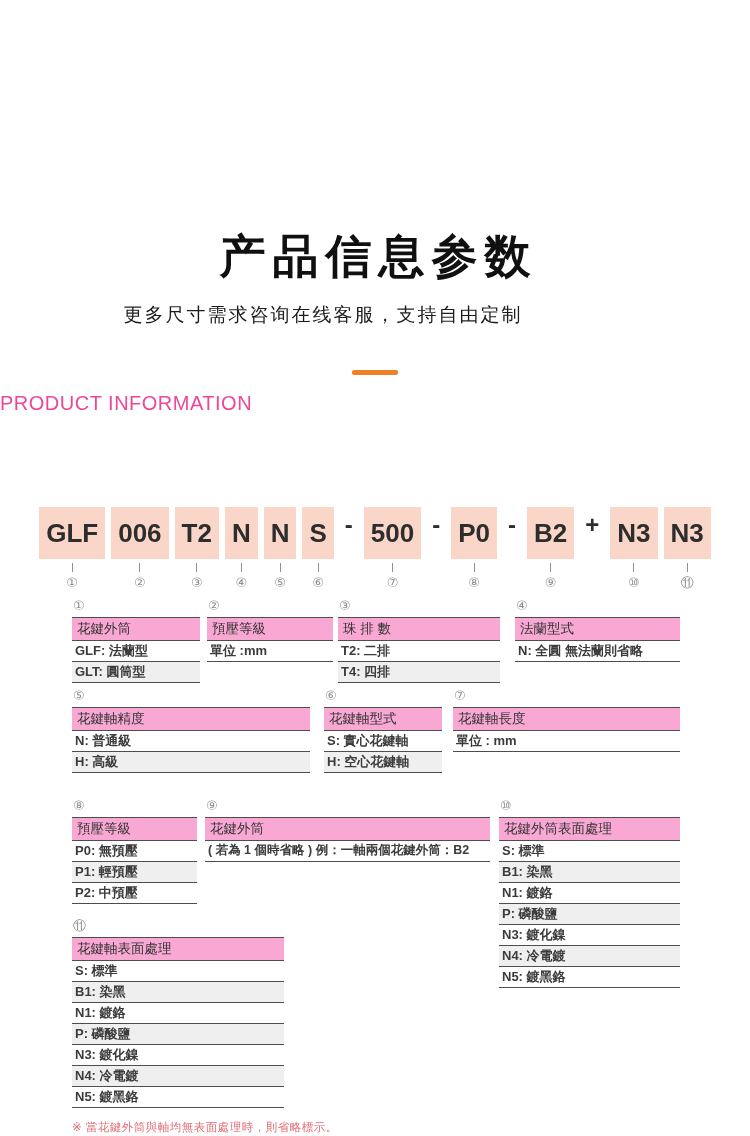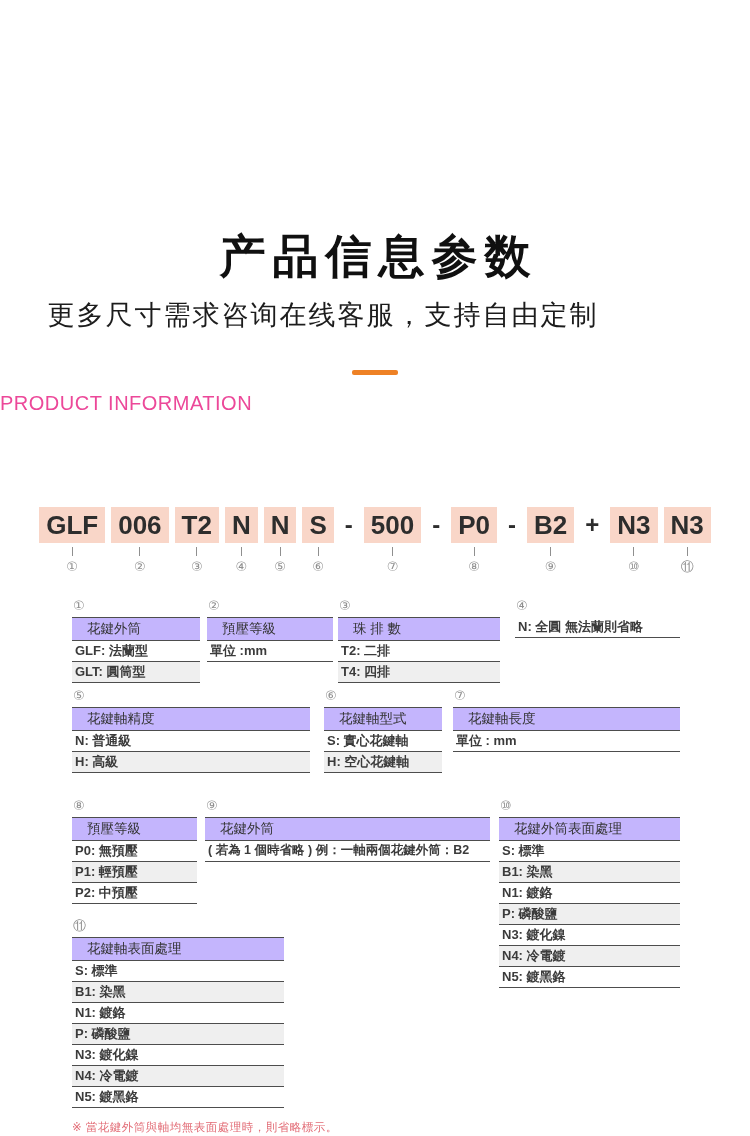--- a/index.html
+++ b/index.html
@@ -12,55 +12,55 @@
   .page { position: relative; width: 750px; height: 1136px; background: #fff; overflow: hidden; }
 
   
   .title {
     position: absolute; top: 226px; left: 0; width: 750px;
     text-align: center; font-size: 46px; font-weight: 700;
     color: #101010; letter-spacing: 7px; text-indent: 7px; line-height: 60px;
   }
   .subtitle {
     position: absolute; top: 299px; left: 0; width: 644px;
-    text-align: center; font-size: 27px; color: #1c1c1c;
+    text-align: center; font-size: 19px; color: #1c1c1c;
     letter-spacing: 2px; text-indent: 2px; line-height: 32px; font-weight: 500;
   }
   .dash {
     position: absolute; top: 370px; left: 352px;
     width: 46px; height: 5px; background: #ee8125; border-radius: 2px;
   }
   .en-label {
     position: absolute; top: 392px; left: 0; width: 750px;
     text-align: left; font-size: 20px; color: #ec4899; letter-spacing: 0.5px;
   }
 
   
   .part-row {
     position: absolute; top: 507px; left: 0; width: 750px;
     display: flex; justify-content: center; align-items: flex-start; gap: 6px;
   }
   .seg-col { display: flex; flex-direction: column; align-items: center; }
   .seg-box {
     background: #f9d6c8; color: #2d2d2d; font-weight: 700;
-    font-size: 26px; line-height: 36px; padding: 0 7px; white-space: nowrap;
+    font-size: 26px; line-height: 36px; padding: 8px 7px; white-space: nowrap;
   }
   .seg-tick { width: 1px; height: 9px; background: #8f8f8f; margin-top: 4px; }
   .seg-num { font-size: 13px; color: #8f8f8f; margin-top: 3px; line-height: 15px; }
   .seg-sep {
     font-weight: 700; font-size: 24px; line-height: 36px;
     color: #2d2d2d; padding: 0 5px;
   }
 
   
   .spec-table { position: absolute; }
   .table-num { font-size: 13px; color: #8f8f8f; line-height: 16px; margin-bottom: 3px; padding-left: 1px; }
   .table-header {
-    background: #c4b5fd; border-top: 1px solid #4d4d4d; border-bottom: 1px solid #4d4d4d;
-    height: 22px; line-height: 21px; font-size: 13.5px; padding-left: 15px;
+    background: #f9a8d4; border-top: 1px solid #4d4d4d; border-bottom: 1px solid #4d4d4d;
+    height: 22px; line-height: 21px; font-size: 13.5px; padding-left: 5px;
     color: #333; white-space: nowrap;
   }
   .table-row {
     height: 20px; line-height: 19px; font-size: 13px; padding-left: 3px;
     border-bottom: 1px solid #4d4d4d; white-space: nowrap; color: #3b3b3b; font-weight: bold;
   }
   .table-row.alt { background: #efefef; }
 
   .t1  { left: 72px;  top: 598px; width: 128px; }
   .t2  { left: 207px; top: 598px; width: 126px; }
@@ -164,20 +164,21 @@
         <div class="table-row">單位 :mm</div>
       </div>
       <div class="spec-table t3">
         <div class="table-num">③</div>
         <div class="table-header">珠 排 數</div>
         <div class="table-row">T2: 二排</div>
         <div class="table-row alt">T4: 四排</div>
       </div>
       <div class="spec-table t4">
         <div class="table-num">④</div>
+        <div class="table-header">法蘭型式</div>
         <div class="table-row">N: 全圓 無法蘭則省略</div>
       </div>
       <div class="spec-table t5">
         <div class="table-num">⑤</div>
         <div class="table-header">花鍵軸精度</div>
         <div class="table-row">N: 普通級</div>
         <div class="table-row alt">H: 高級</div>
       </div>
       <div class="spec-table t6">
         <div class="table-num">⑥</div>

